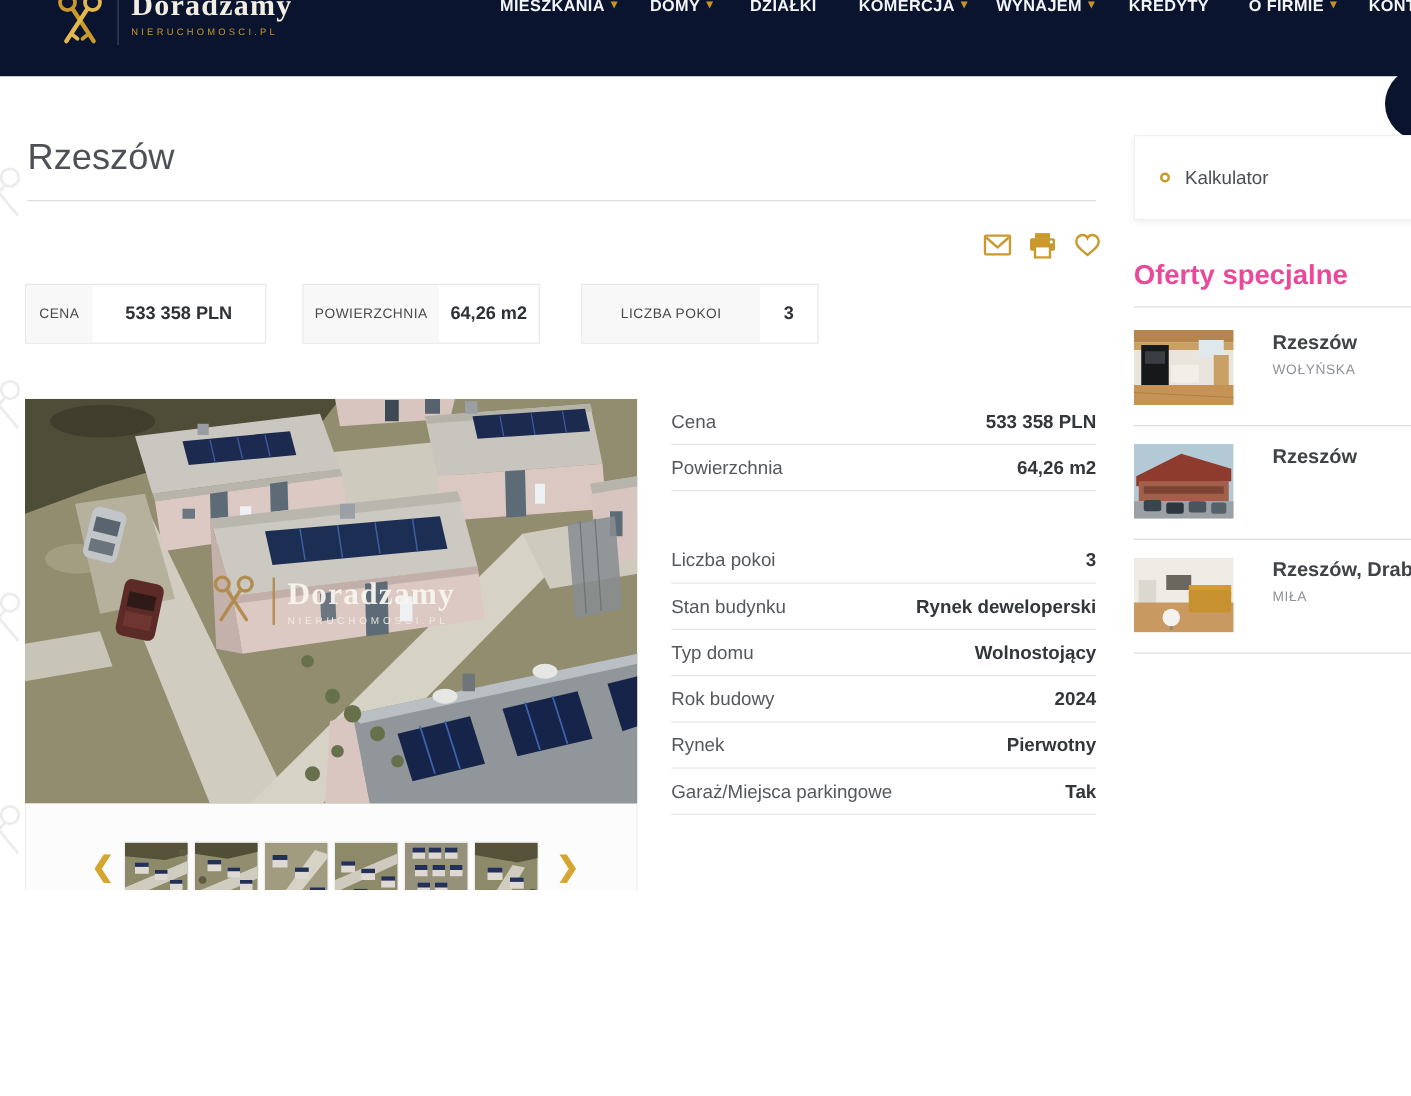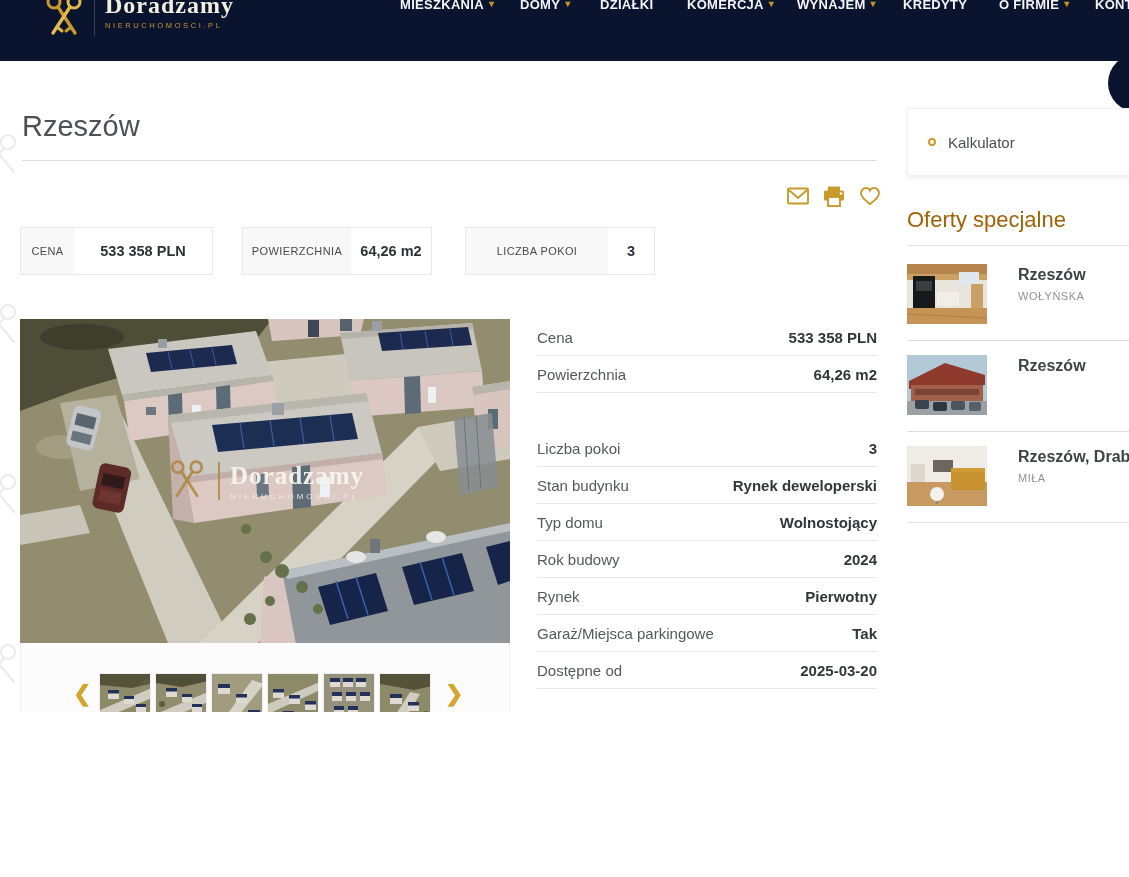--- a/index.html
+++ b/index.html
@@ -49,21 +49,21 @@
     border:1px solid #f0f0f0; border-top:none; }
   .arrow { position:absolute; top:36px; font-size:22px; font-weight:700; color:#d4a62f; cursor:pointer; line-height:30px; }
   .thumb { position:absolute; top:30px; width:52px; height:50px; border:1px solid #eee; background:#fff; cursor:pointer; overflow:hidden; }
 
   
   .detail-row { position:absolute; left:537px; width:340px; height:37px; border-bottom:1px solid #e6e6e6;
     display:flex; align-items:center; justify-content:space-between; }
   .detail-label { font-size:15px; color:#55585d; }
   .detail-value { font-size:15px; font-weight:700; color:#33363b; }
 
-  .section-title { position:absolute; color:#a16207; font-weight:400; }
+  .section-title { position:absolute; color:#ec4899; font-weight:700; }
 
   
   .kalk-card { position:absolute; left:907px; top:108px; width:260px; height:68px; background:#fff;
     border:1px solid #f1f1f1; box-shadow:0 2px 6px rgba(0,0,0,.07); display:flex; align-items:center; cursor:pointer; }
   .kalk-bullet { width:8px; height:8px; border:2px solid #c9992b; border-radius:50%; margin:0 12px 0 20px; }
   .kalk-label { font-size:15px; color:#4a4d52; }
 
   .offer-item { position:absolute; left:907px; width:262px; cursor:pointer; }
   .offer-img { position:absolute; left:0; top:0; width:80px; height:60px; overflow:hidden; }
   .offer-title { position:absolute; left:111px; top:2px; font-size:16px; font-weight:700; color:#3f4246; white-space:nowrap; }
@@ -456,24 +456,20 @@
     <span class="detail-value">2024</span>
   </div>
   <div class="detail-row" style="top:578px">
     <span class="detail-label">Rynek</span>
     <span class="detail-value">Pierwotny</span>
   </div>
   <div class="detail-row" style="top:615px">
     <span class="detail-label">Garaż/Miejsca parkingowe</span>
     <span class="detail-value">Tak</span>
   </div>
-  <div class="detail-row" style="top:652px">
-    <span class="detail-label">Dostępne od</span>
-    <span class="detail-value">2025-03-20</span>
-  </div>
 
   <div class="section-title" style="left:537px; top:753px; font-size:21px;">Udostępnij</div>
 
   <div class="section-title" style="left:22px; top:809px; font-size:24px;">Opis</div>
   <div class="rule" style="left:22px; top:858px; width:855px;"></div>
 
   <div class="kalk-card">
     <span class="kalk-bullet"></span>
     <span class="kalk-label">Kalkulator</span>
   </div>

